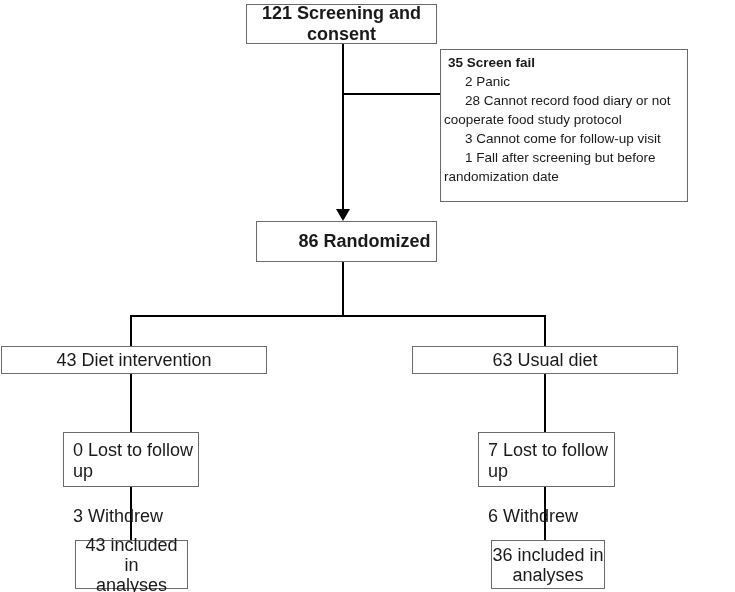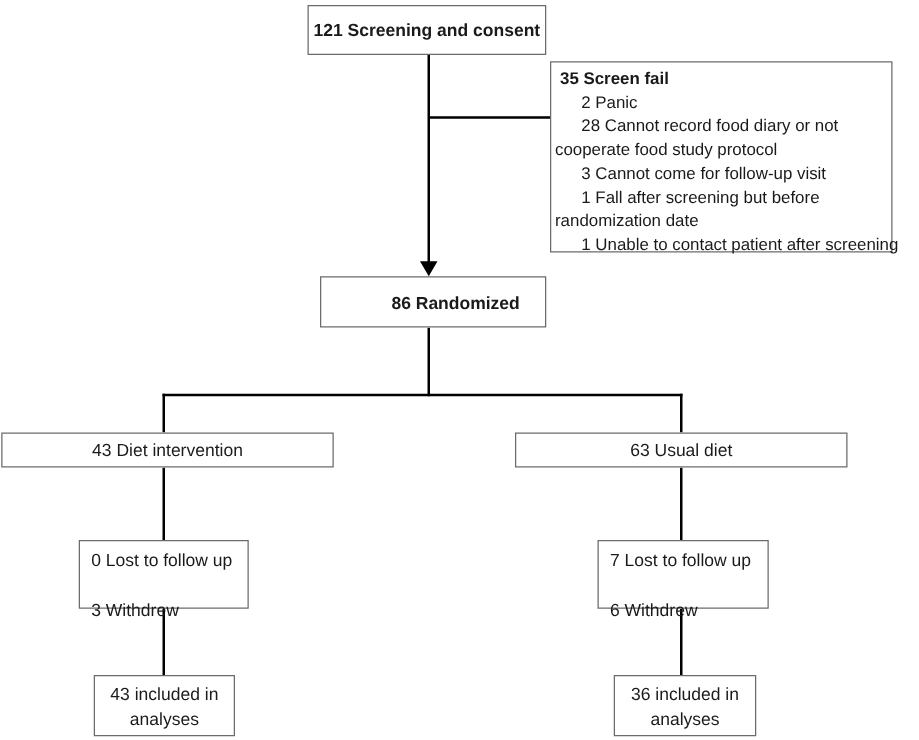--- a/index.html
+++ b/index.html
@@ -15,21 +15,21 @@
     background:var(--background);
     font-family:"Liberation Sans",sans-serif;
     color:var(--text);
     overflow:hidden;
   }
   .box{
     position:absolute;
     background:var(--background);
     border:1.5px solid var(--box-border);
     box-sizing:border-box;
-    font-size:14px;
+    font-size:18px;
     z-index:2;
   }
   .center-1{display:flex;align-items:center;justify-content:center;text-align:center;}
   .bold{font-weight:bold;}
   .vline,.hline{position:absolute;background:var(--line);z-index:1;}
   .vline{width:2px;}
   .hline{height:2px;}
   .arrow-down{
     position:absolute;width:0;height:0;z-index:1;
     border-left:7px solid transparent;
@@ -63,29 +63,28 @@
   <div class="vline" style="left:130px;top:374px;height:58px;"></div>
   <div class="vline" style="left:544px;top:374px;height:58px;"></div>
 
   <div class="vline" style="left:130px;top:487px;height:53px;"></div>
   <div class="vline" style="left:544px;top:487px;height:53px;"></div>
 
   <div class="box center-1 bold" style="left:246px;top:4px;width:191px;height:40px;">
     <span>121 Screening and consent</span>
   </div>
 
-  <div class="box sf" style="left:440px;top:49px;width:274px;height:153px;">
+  <div class="box sf" style="left:440px;top:49px;width:248px;height:153px;">
     <div class="sf-title">35 Screen fail</div>
     <div class="sf-indent">2 Panic</div>
     <div class="sf-indent">28 Cannot record food diary or not</div>
     <div class="sf-cont">cooperate food study protocol</div>
     <div class="sf-indent">3 Cannot come for follow-up visit</div>
     <div class="sf-indent">1 Fall after screening but before</div>
     <div class="sf-cont">randomization date</div>
-    <div class="sf-indent">1 Unable to contact patient after screening</div>
   </div>
 
   <div class="box center-1 bold" style="left:256px;top:221px;width:181px;height:41px;padding-left:36px;">
     <span>86 Randomized</span>
   </div>
 
   <div class="box center-1" style="left:1px;top:346px;width:266px;height:28px;">
     <span>43 Diet intervention</span>
   </div>
 

